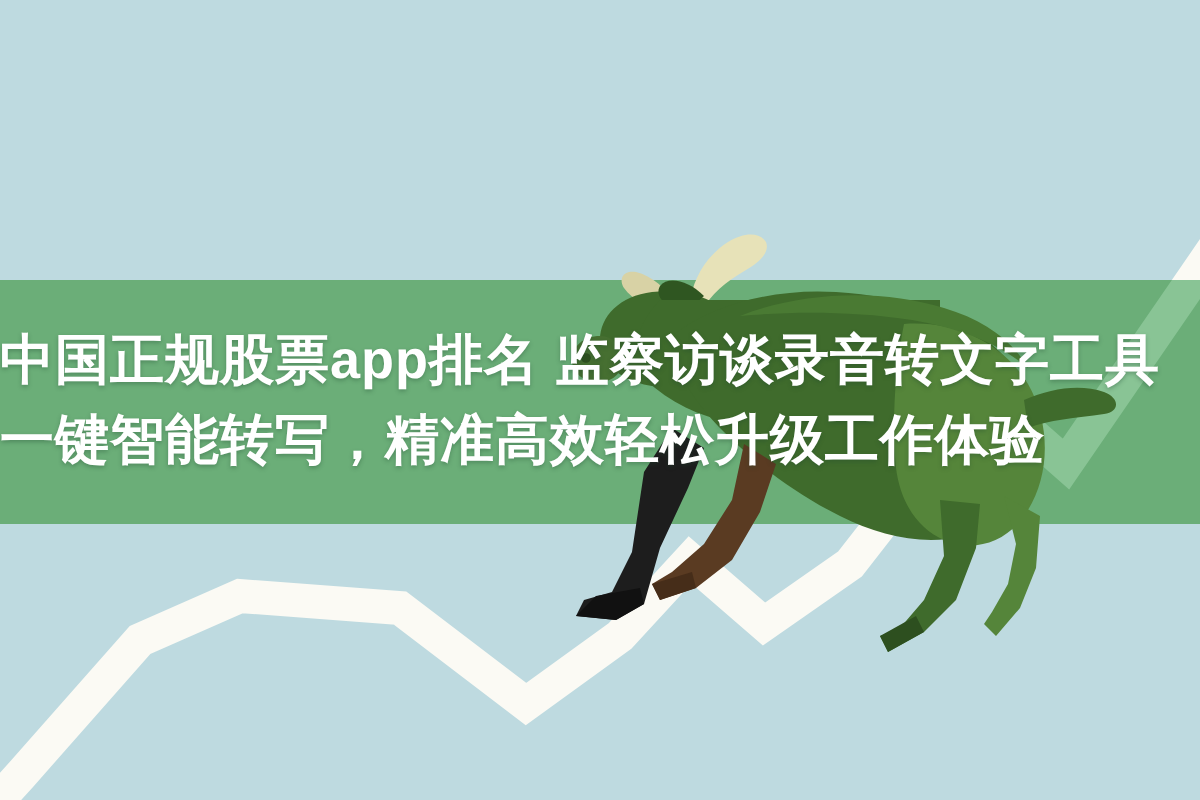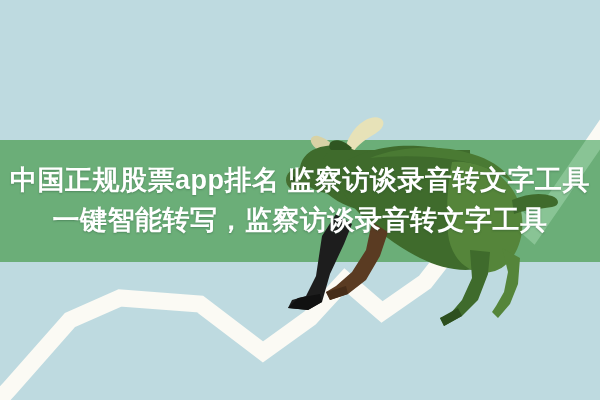--- a/index.html
+++ b/index.html
@@ -34,21 +34,21 @@
     z-index: 2;
     background: #6bae78;
   }
   #green-chart-layer { z-index: 3; }
   #bull-layer { z-index: 4; }
   #headline-block {
     position: absolute;
     left: 0;
     width: 600px;
     z-index: 6;
-    text-align: center;
+    text-align: left;
     color: #ffffff;
     font-weight: 700;
     letter-spacing: 0.5px;
     line-height: 40px;
     text-shadow: 0 1px 2px rgba(30, 70, 45, 0.35);
     -webkit-font-smoothing: antialiased;
   }
   .headline-line {
     display: block;
     font-size: 27px;
@@ -130,16 +130,16 @@
     <path d="M470 250 L472 278 L462 300 L450 314 L440 318 L444 326
              L462 316 L478 300 L488 274 L490 252 Z" fill="#3f6b2c"></path>
     <path d="M440 318 L444 326 L462 316 L458 308 Z" fill="#2d4f1f"></path>
 
     <path d="M502 248 L508 272 L504 292 L496 306 L492 312 L498 318
              L510 304 L518 284 L520 258 Z" fill="#55853a"></path>
   </svg>
 
   <div id="headline-block" style="top:160px;">
     <span class="headline-line">中国正规股票app排名 监察访谈录音转文字工具</span>
-    <span class="headline-line">一键智能转写，监察访谈录音转文字工具</span>
+    <span class="headline-line">一键智能转写，精准高效轻松升级工作体验</span>
   </div>
 
 </div>
 
 </body></html>

